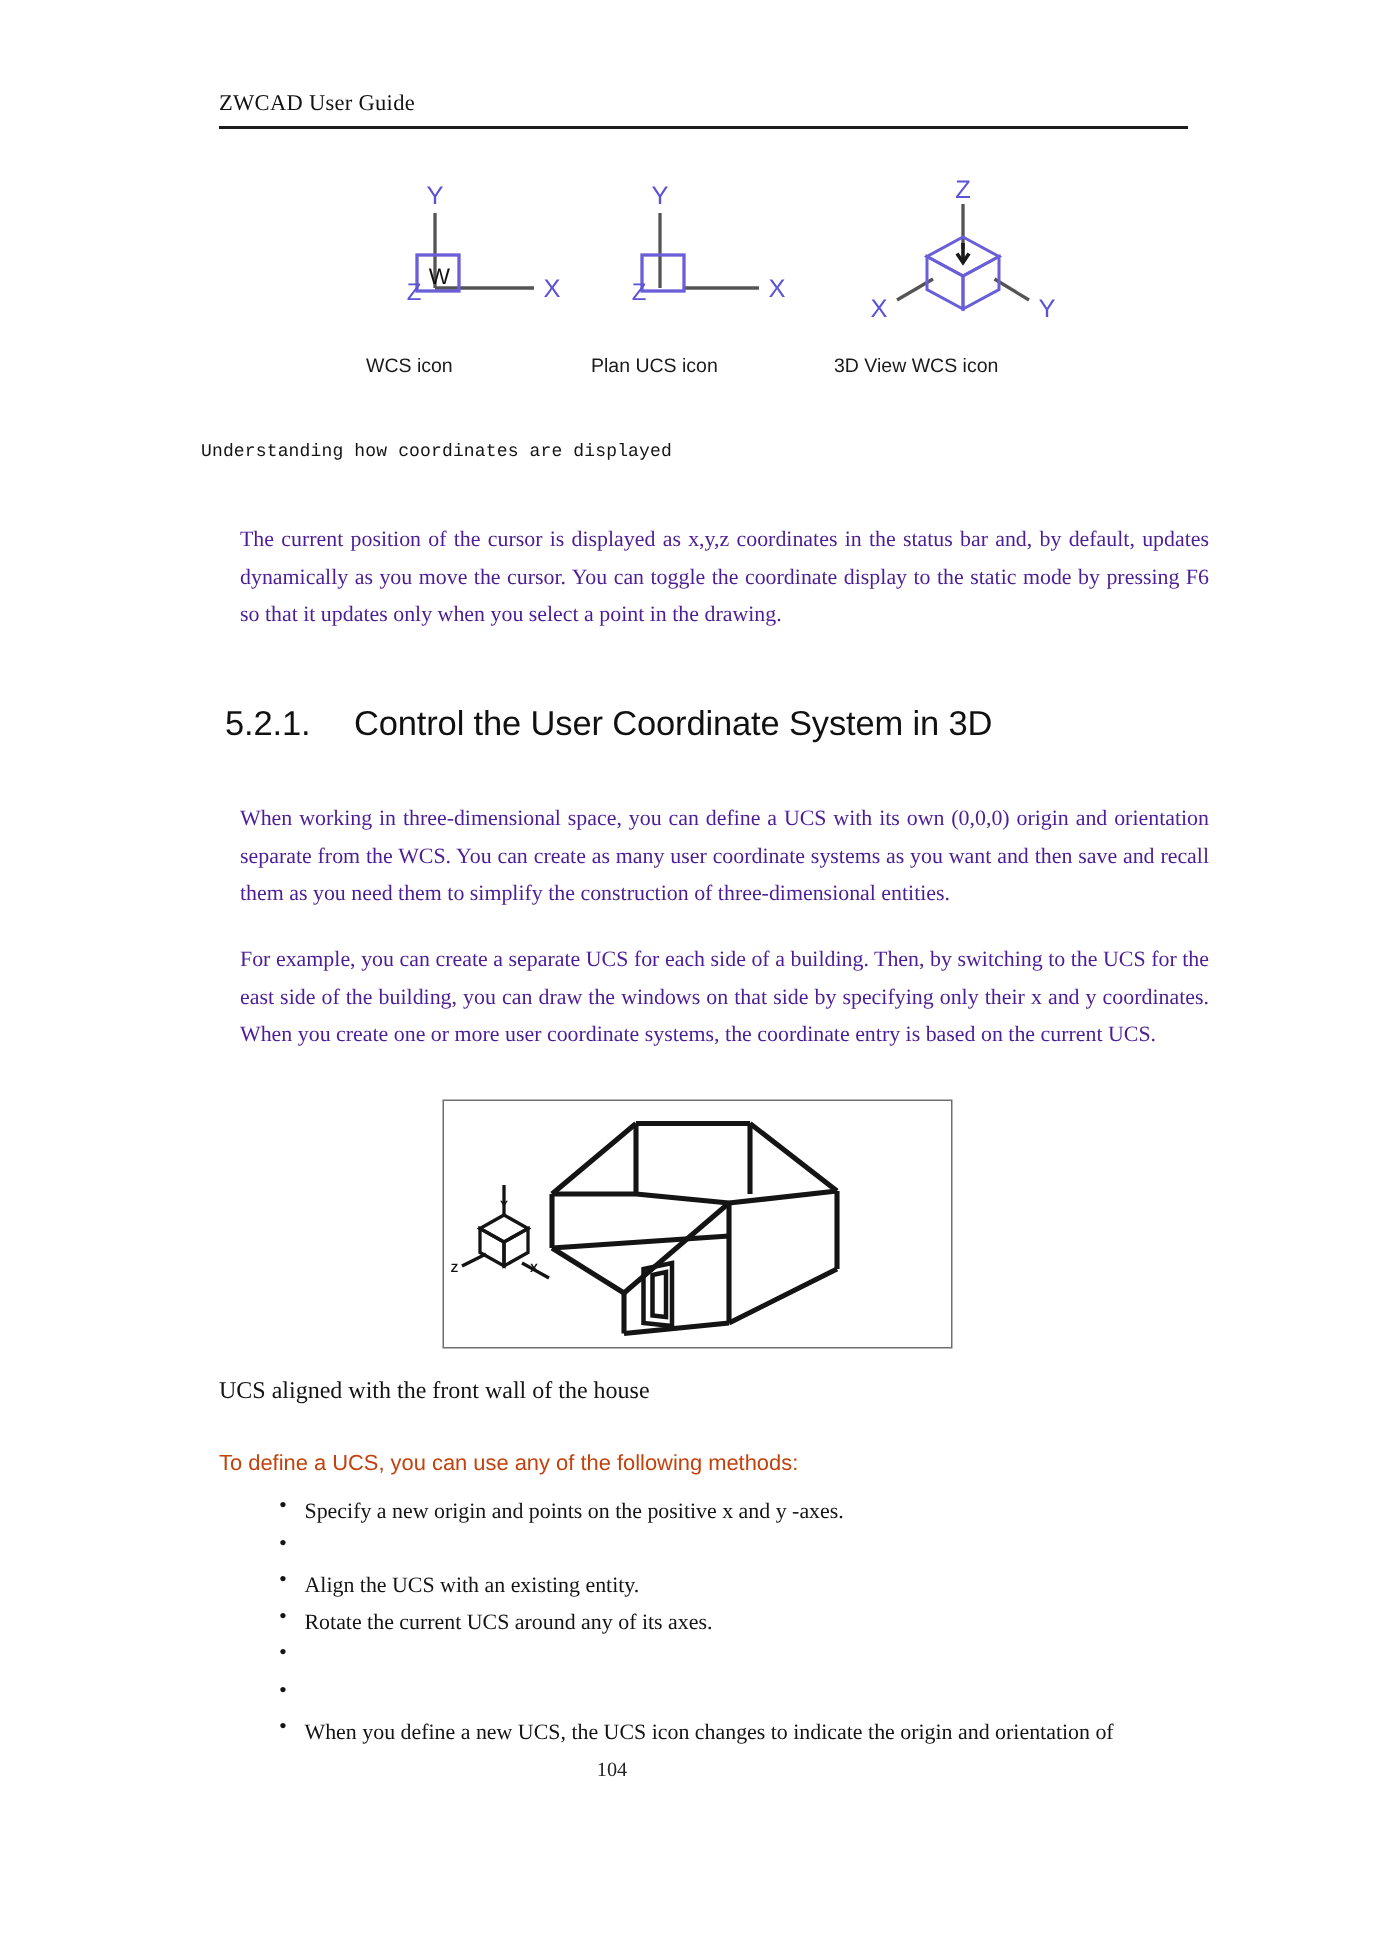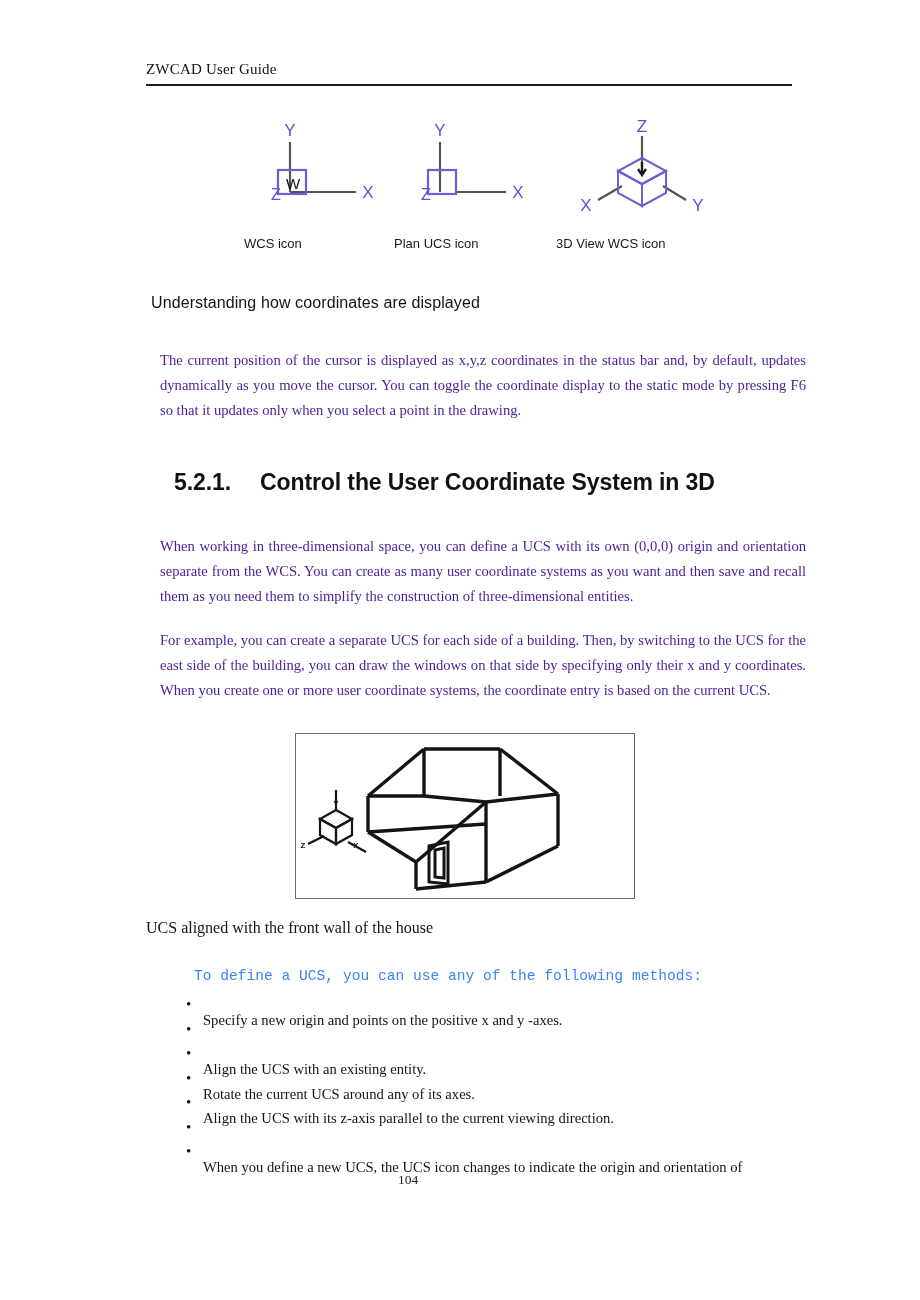--- a/index.html
+++ b/index.html
@@ -80,24 +80,24 @@
     width: 190px;
     font-family: "Liberation Sans", sans-serif;
     font-size: 13px;
     color: #1a1a1a;
     white-space: nowrap;
   }
 
   
   .subheading {
     position: absolute;
-    left: 151px;
+    left: 134px;
     top: 294px;
-    font-family: Liberation Sans, sans-serif;
-    font-size: 16px;
+    font-family: Liberation Mono, monospace;
+    font-size: 12px;
     font-weight: 400;
     color: #141414;
     letter-spacing: .1px;
   }
 
   
   .para {
     position: absolute;
     left: 146px;
     width: 646px;
@@ -112,26 +112,25 @@
   .para.p2 { top: 534px; }
   .para.p3 { top: 628px; }
 
   
   .section-heading {
     position: absolute;
     left: 150px;
     top: 469px;
     width: 646px;
     font-family: "Liberation Sans", sans-serif;
-    font-weight: 700;
+    font-weight: 400;
     font-size: 23px;
     color: #111;
     letter-spacing: -.1px;
     white-space: nowrap;
-    margin-left: 24px;
   }
   .section-heading .num { display: inline-block; width: 86px; }
 
   
   .house-figure {
     position: absolute;
     left: 295px;
     top: 733px;
     width: 340px;
     height: 166px;
@@ -147,24 +146,23 @@
     top: 919px;
     font-family: "Liberation Serif", serif;
     font-size: 16px;
     color: #141414;
   }
 
   .lead-in {
     position: absolute;
     left: 146px;
     top: 968px;
-    font-family: Liberation Mono, monospace;
+    font-family: Liberation Sans, sans-serif;
     font-size: 14.6px;
-    color: #3b82f6;
-    margin-left: 48px;
+    color: #c2410c;
   }
 
   
   .bullets {
     position: absolute;
     left: 146px;
     top: 992px;
     width: 650px;
   }
   .bullet-row {
@@ -180,21 +178,21 @@
     position: absolute;
     left: 40px;
     top: 0;
     width: 10px;
     line-height: 24.5px;
     font-size: 15px;
   }
   .bullet-text {
     position: absolute;
     left: 57px;
-    top: 16px;
+    top: 4px;
     line-height: 24.5px;
   }
 
   
   .footer-page {
     position: absolute;
     left: 0;
     top: 1172px;
     width: 816px;
     text-align: center;
@@ -361,21 +359,20 @@
     <div class="bullet-row">
       <span class="bullet-dot">•</span>
       <span class="bullet-text">Align the UCS with an existing entity.</span>
     </div>
     <div class="bullet-row">
       <span class="bullet-dot">•</span>
       <span class="bullet-text">Rotate the current UCS around any of its axes.</span>
     </div>
     <div class="bullet-row">
       <span class="bullet-dot">•</span>
-      <span class="bullet-text">Align the UCS with its z-axis  parallel to the current viewing direction.</span>
     </div>
     <div class="bullet-row">
       <span class="bullet-dot">•</span>
     </div>
     <div class="bullet-row">
       <span class="bullet-dot">•</span>
       <span class="bullet-text">When you define a new UCS, the UCS icon changes to indicate the origin and orientation of</span>
     </div>
   </div>
 

